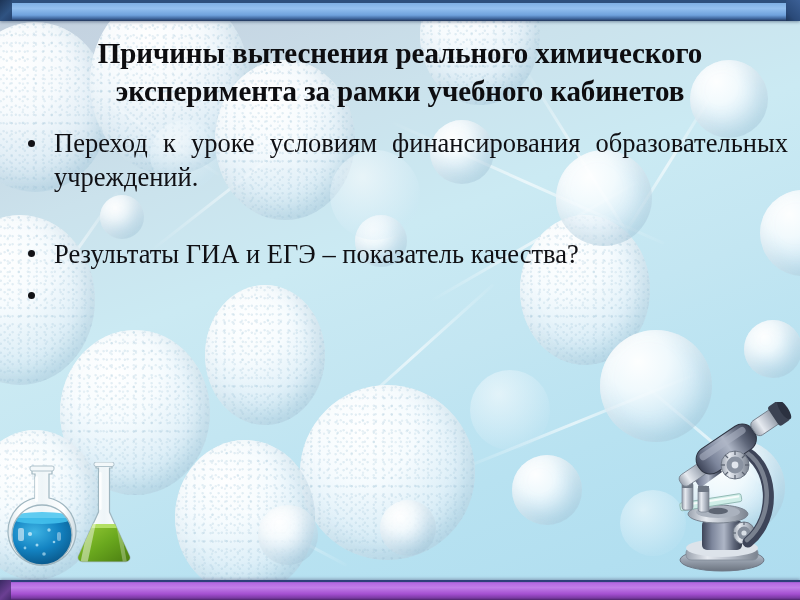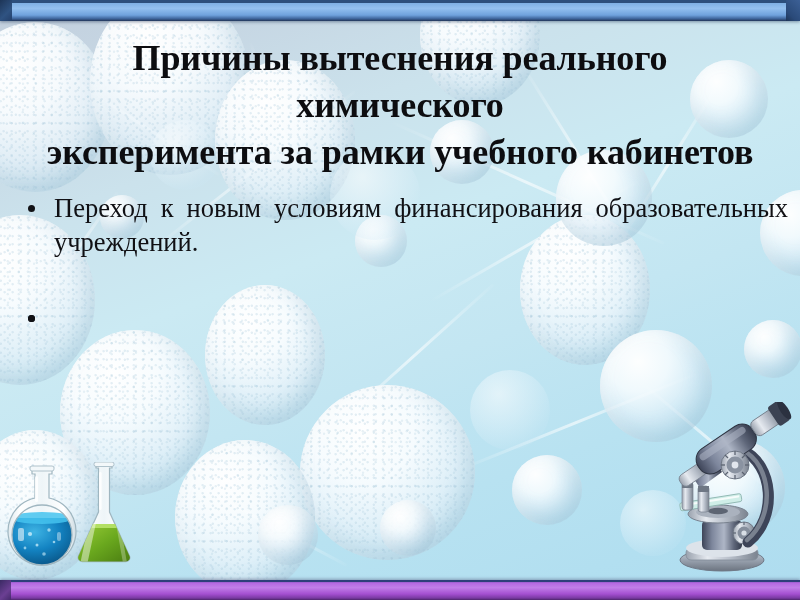--- a/index.html
+++ b/index.html
@@ -136,21 +136,21 @@
   
   .content {
     position: absolute;
     inset: 21px 0 20px 0;
     z-index: 5;
   }
   .title {
     margin: 14px 44px 0 44px;
     text-align: center;
     font-weight: bold;
-    font-size: 36px;
+    font-size: 29px;
     line-height: 1.30;
     color: #0d0d10;
     letter-spacing: -0.1px;
   }
   .title .tline { display: block; }
 
   .bullets {
     margin: 16px 12px 0 14px;
     padding: 0;
     list-style: none;
@@ -256,24 +256,25 @@
   <div class="content">
 
     <div class="title">
       <span class="tline">Причины вытеснения реального химического</span>
       <span class="tline">эксперимента за рамки учебного кабинетов</span>
     </div>
 
     <ul class="bullets">
       <li>
         <span class="bul"></span>
-        <span class="txt">Переход к новым условиям финансирования образовательных учреждений.</span>
+        <span class="txt">Переход к уроке условиям финансирования образовательных учреждений.</span>
       </li>
       <li class="nojust">
         <span class="bul"></span>
+        <span class="txt">Результаты ГИА и ЕГЭ – показатель качества?</span>
       </li>
       <li class="nojust">
         <span class="bul"></span>
       </li>
     </ul>
   </div>
 
   <div class="flasks">
     <svg width="160" height="120" viewBox="0 0 160 120">
       <defs>

